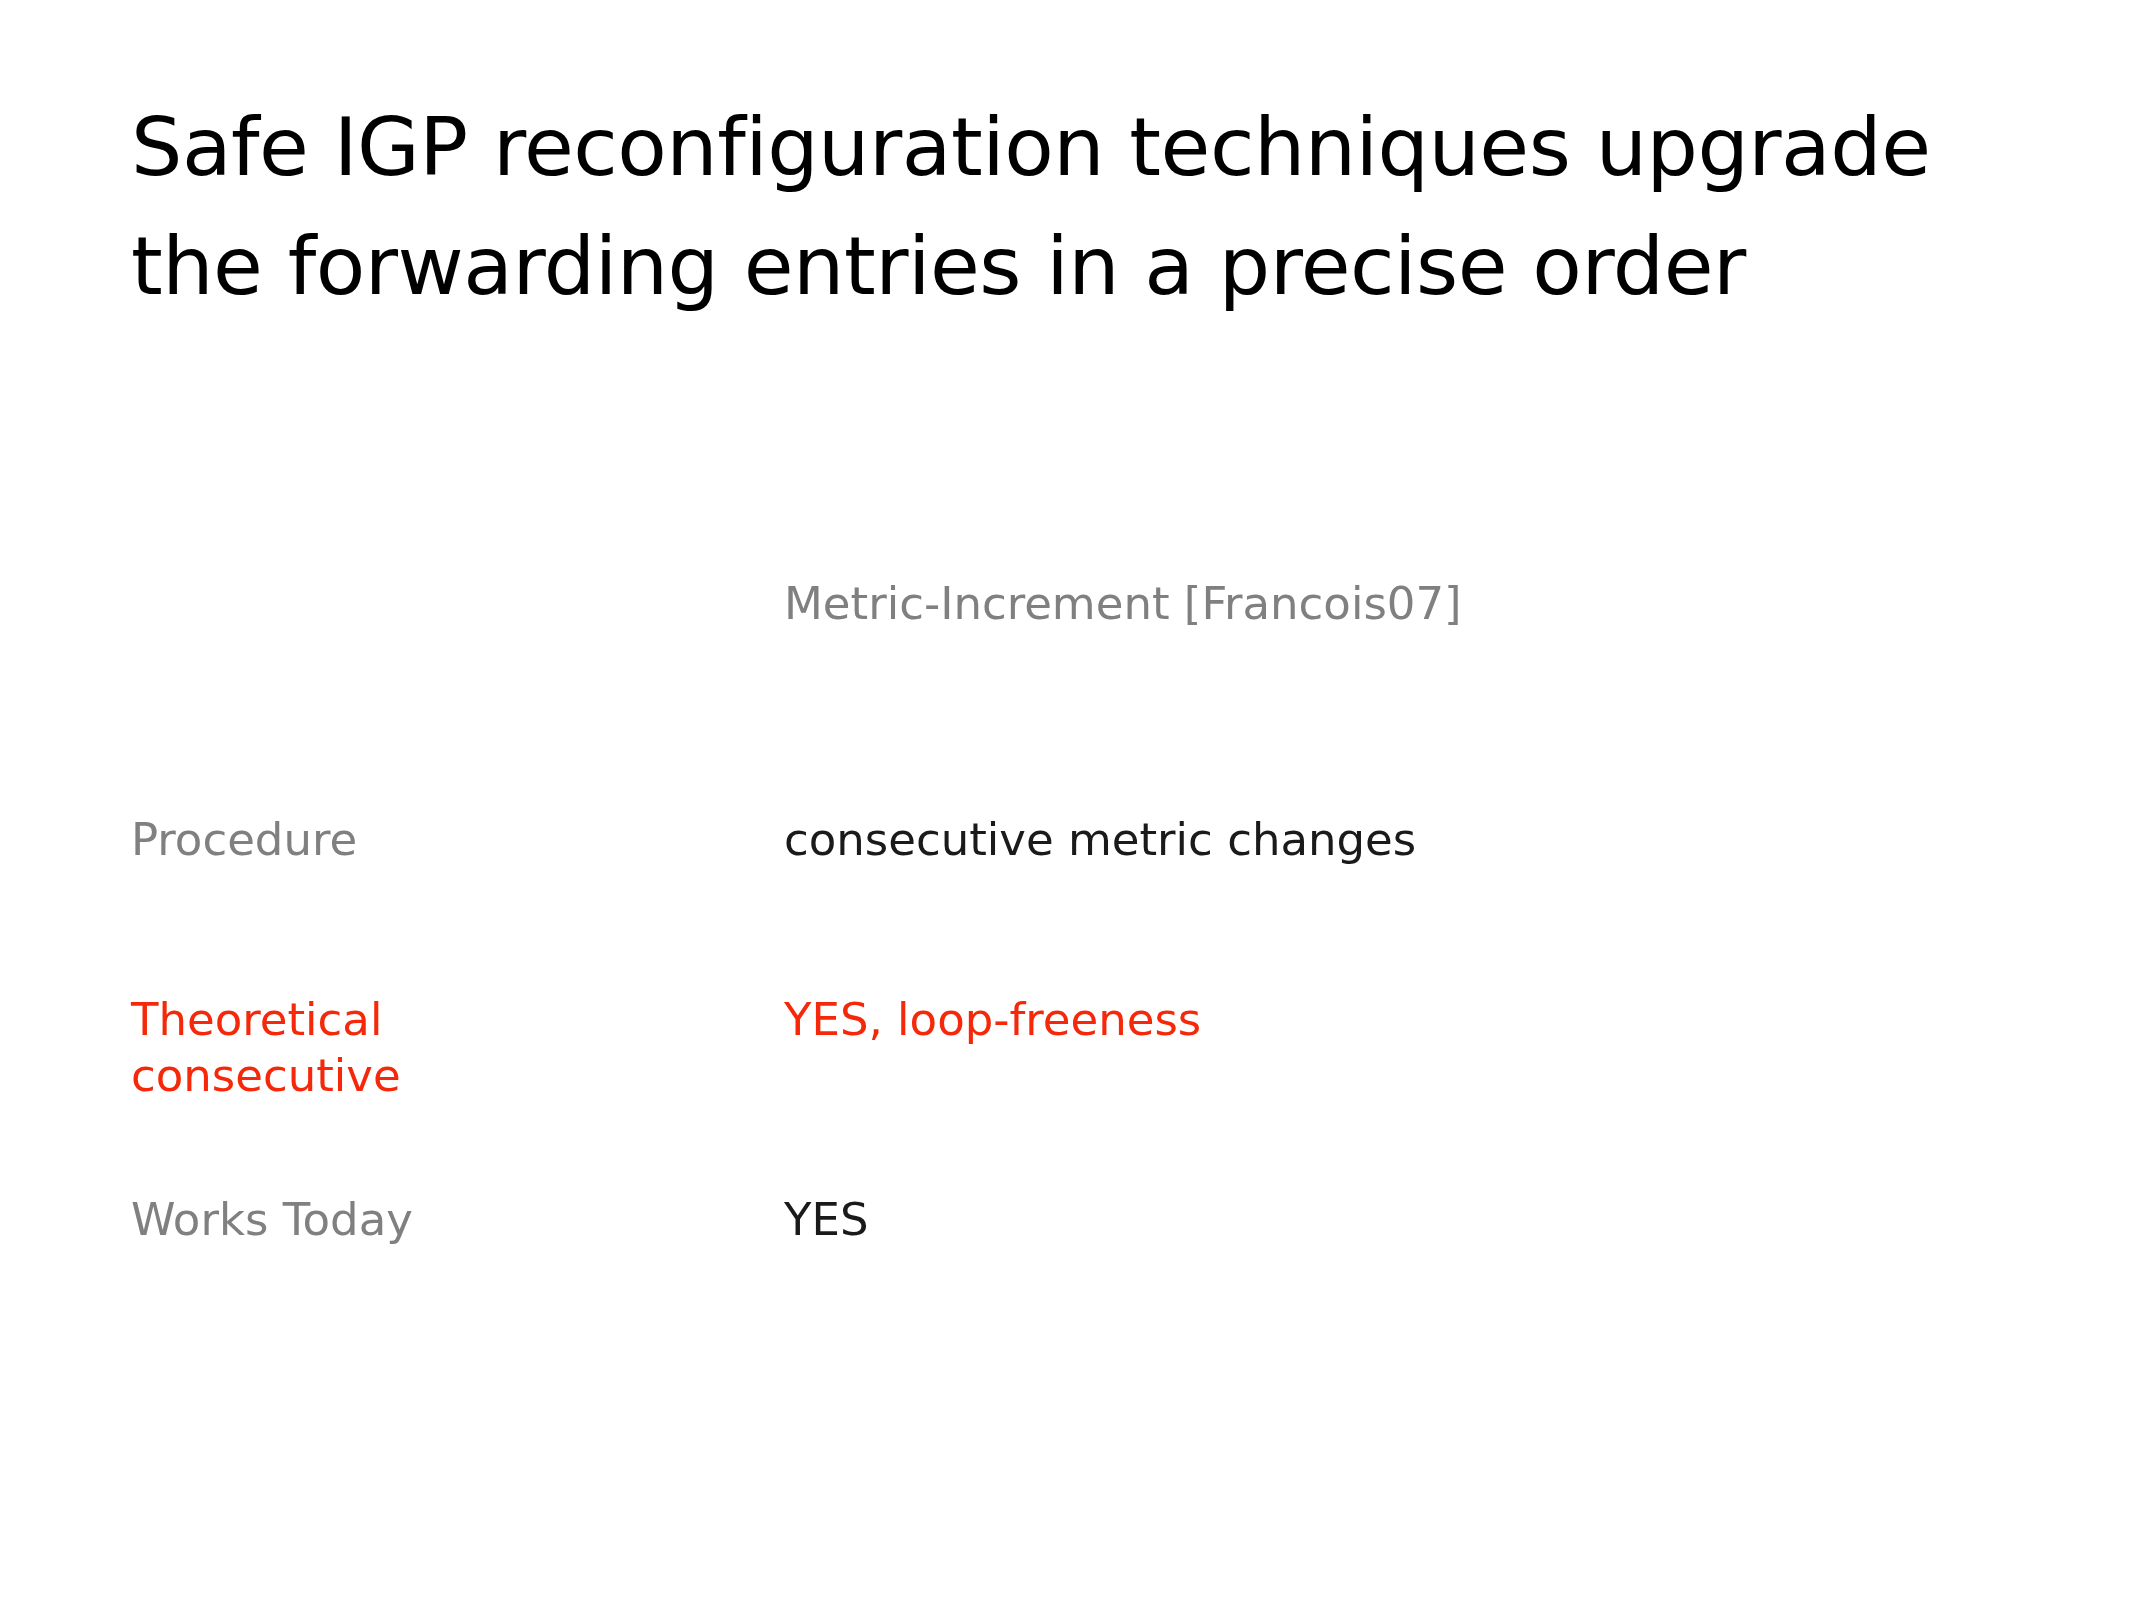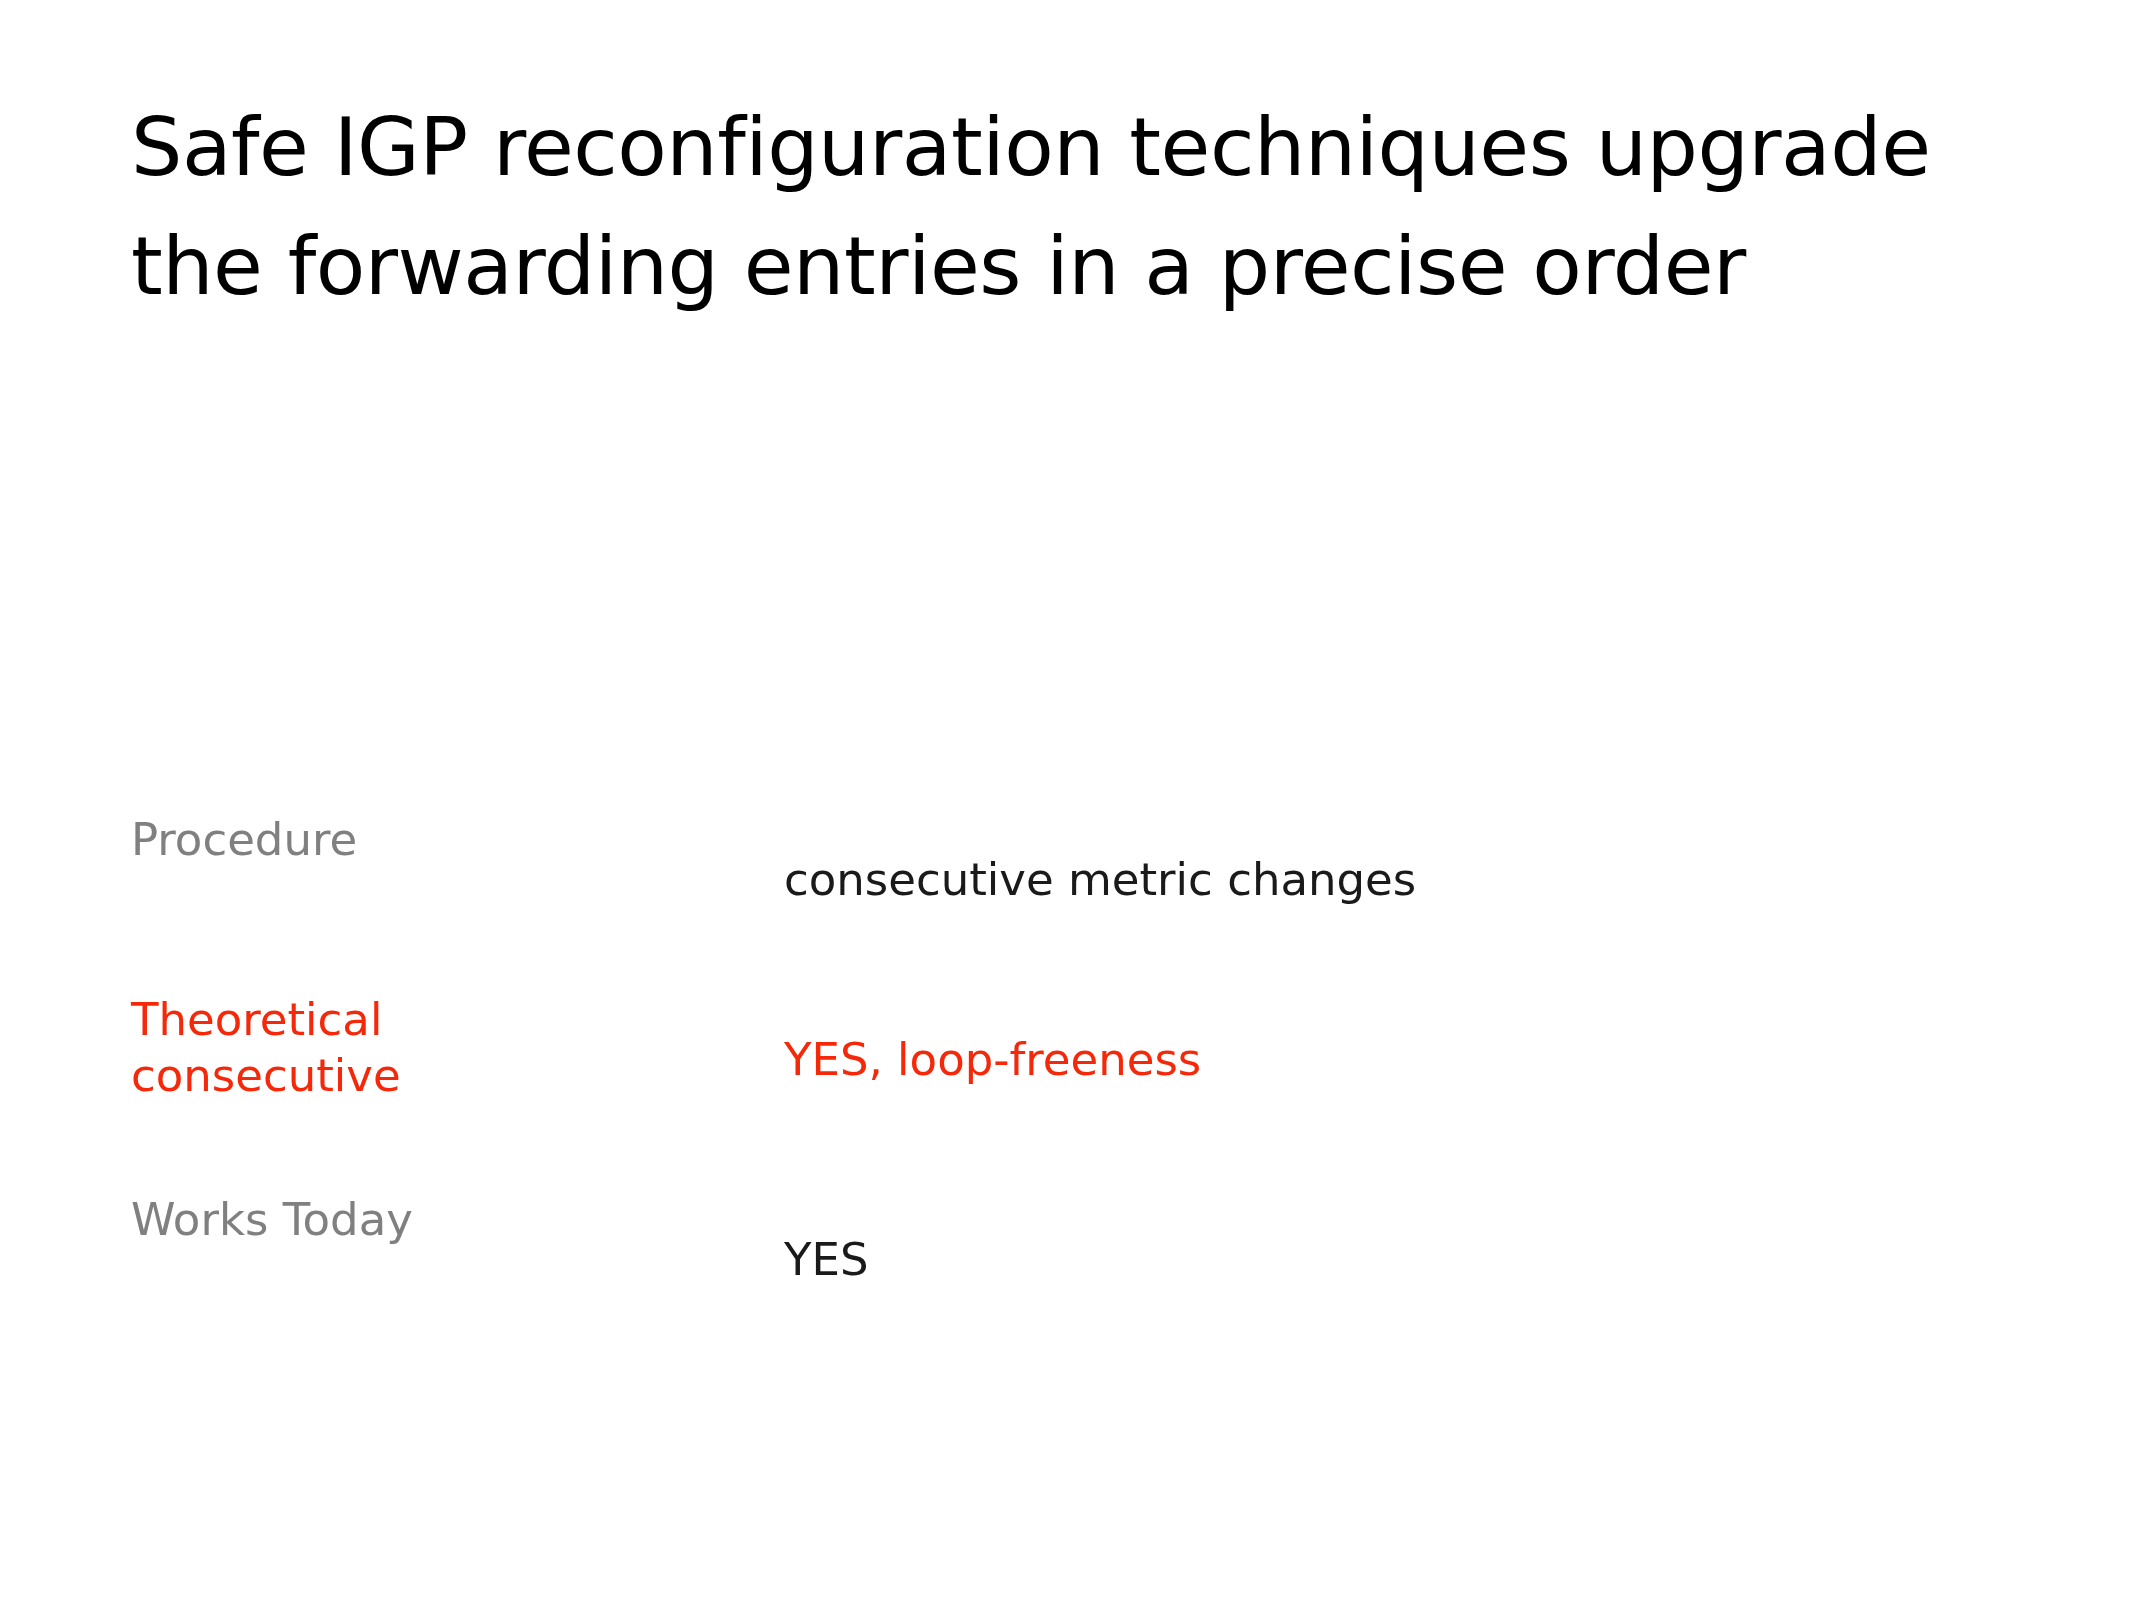--- a/index.html
+++ b/index.html
@@ -78,39 +78,39 @@
 
   .row-value {
     position: absolute;
     left: 784px;
     width: 1200px;
     font-family: "DejaVu Sans", sans-serif;
     font-size: 45px;
     font-weight: 400;
     line-height: 56px;
     white-space: pre-line;
-    margin-top: 40px;
   }
 
   .tone-muted  { color: #808080; }
   .tone-strong { color: #1a1a1a; }
   .tone-accent { color: #f5290a; }
 
   #row-0 { top: 812px; }
   #row-1 { top: 992px; }
   #row-2 { top: 1192px; }
 </style>
 </head>
 <body>
 
 <div class="slide">
 
   <div class="slide-title">Safe IGP reconfiguration techniques upgrade
 the forwarding entries in a precise order</div>
 
+  <div class="column-heading">Metric-Increment [Francois07]</div>
 
   <div class="rows">
 
     <div class="row" id="row-0">
       <div class="row-label tone-muted">Procedure</div>
       <div class="row-value tone-strong">consecutive metric changes</div>
     </div>
 
     <div class="row" id="row-1">
       <div class="row-label tone-accent">Theoretical

